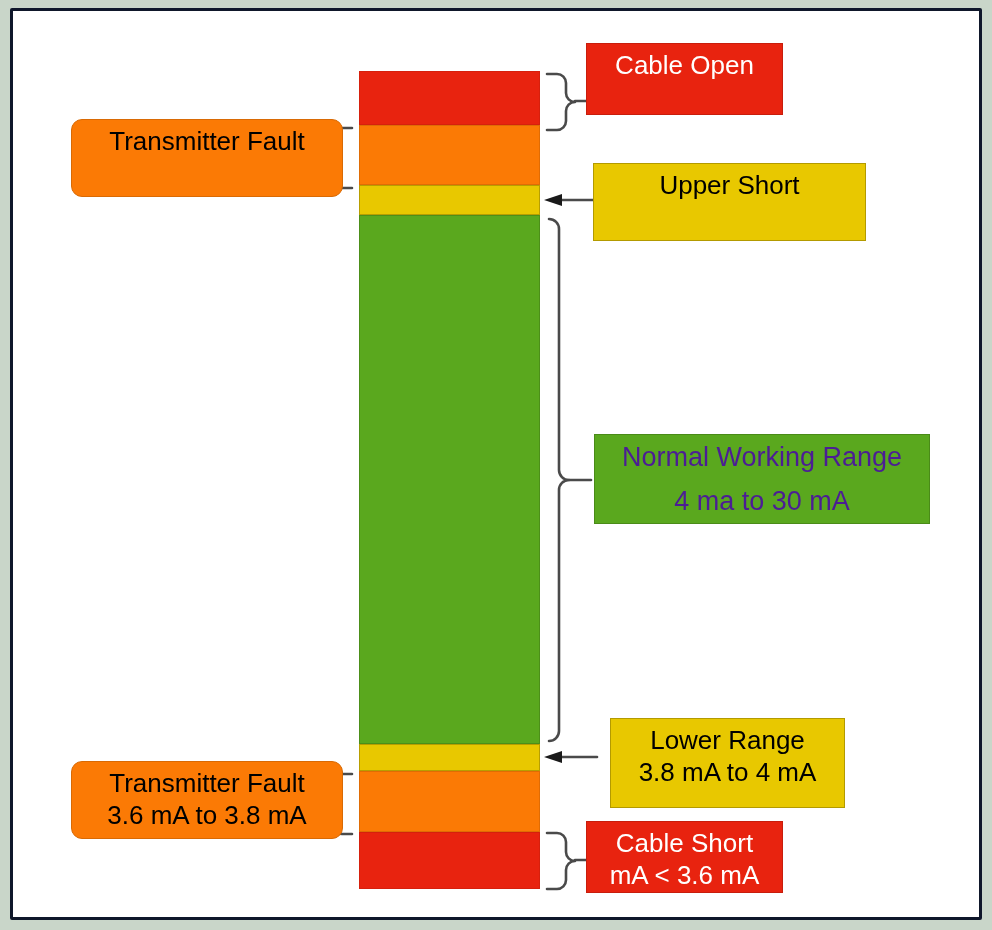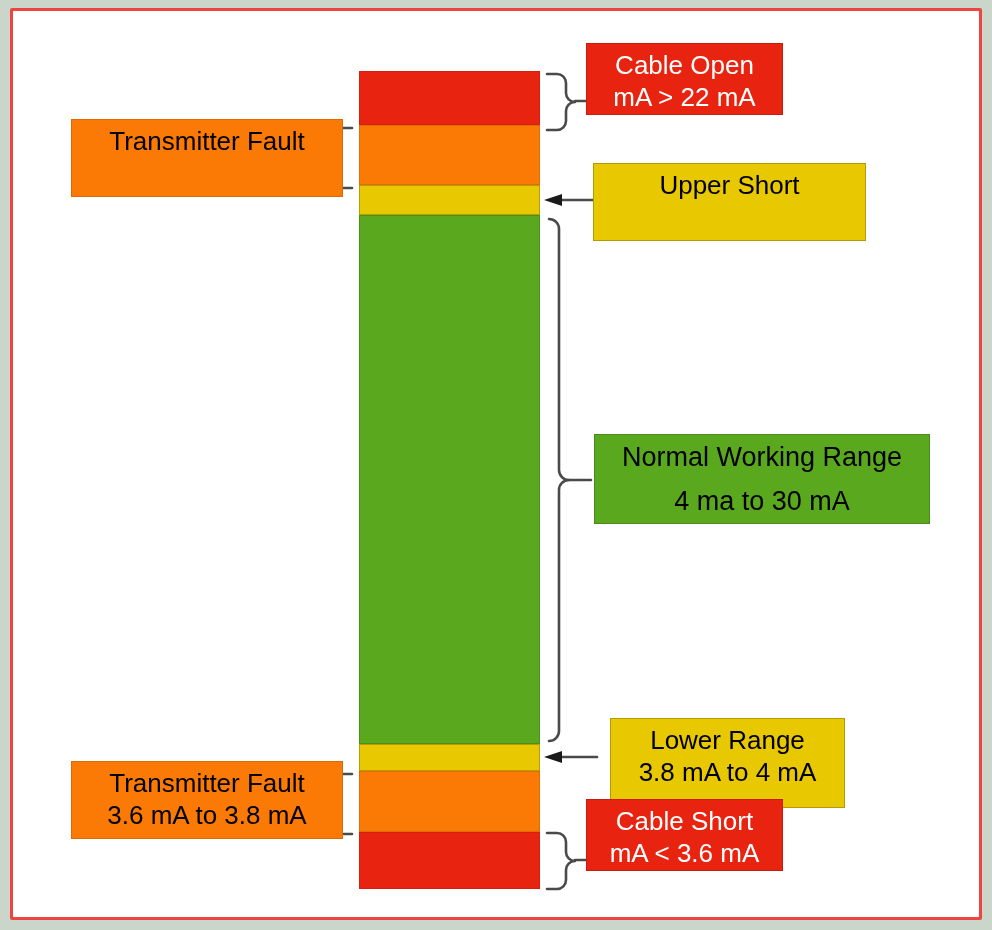--- a/index.html
+++ b/index.html
@@ -21,21 +21,21 @@
   }
 
   
   #plate {
     position: absolute;
     left: 10px;
     top: 8px;
     width: 972px;
     height: 912px;
     background: #ffffff;
-    border: 3px solid #ef4444;
+    border: 3px solid #0f172a;
     border-radius: 2px;
     box-sizing: border-box;
   }
 
   
   #bar {
     position: absolute;
     left: 346px;
     top: 60px;
     width: 181px;
@@ -60,23 +60,23 @@
     box-sizing: border-box;
     padding: 6px 12px;
     text-align: center;
     line-height: 1.22;
     font-size: 26px;
     white-space: nowrap;
     border: 1px solid rgba(0,0,0,.25);
   }
   .label-box .l1, .label-box .l2 { display: block; }
   .lb-red    { background: #e8230f; color: #ffffff; border-color: #c81d0c; }
-  .lb-orange { background: #fb7a05; color: #000000; border-color: #d96a04; }
+  .lb-orange { background: #fb7a05; color: #000000; border-color: #d96a04; border-radius: 11px; }
   .lb-yellow { background: #e8c800; color: #000000; border-color: #b39a00; }
-  .lb-green  { background: #5aa81e; color: #000000; border-color: #4a8b18; gap: 11px; }
+  .lb-green  { background: #5aa81e; color: #4c1d95; border-color: #4a8b18; gap: 11px; }
 
   
   #connectors {
     position: absolute;
     left: 0; top: 0;
     width: 992px; height: 930px;
     pointer-events: none;
   }
 </style>
 </head>
@@ -121,21 +121,20 @@
         <line x1="311" y1="793" x2="296" y2="793"></line>
 
         <path d="M534,822 h10 a9,9 0 0 1 9,9 v10 a9,9 0 0 0 9,9
                  a9,9 0 0 0 -9,9 v10 a9,9 0 0 1 -9,9 h-10"></path>
         <line x1="562" y1="849" x2="578" y2="849"></line>
       </g>
     </svg>
 
     <div class="label-box lb-red" style="left:573px; top:32px; width:197px; height:72px;">
       <span class="l1">Cable Open</span>
-      <span class="l2">mA &gt; 22 mA</span>
     </div>
 
     <div class="label-box lb-orange" style="left:58px; top:108px; width:272px; height:78px;">
       <span class="l1">Transmitter Fault</span>
     </div>
 
     <div class="label-box lb-yellow" style="left:580px; top:152px; width:273px; height:78px;">
       <span class="l1">Upper Short</span>
     </div>
 
@@ -147,19 +146,19 @@
     <div class="label-box lb-yellow" style="left:597px; top:707px; width:235px; height:90px;">
       <span class="l1">Lower Range</span>
       <span class="l2">3.8 mA to 4 mA</span>
     </div>
 
     <div class="label-box lb-orange" style="left:58px; top:750px; width:272px; height:78px;">
       <span class="l1">Transmitter Fault</span>
       <span class="l2">3.6 mA to 3.8 mA</span>
     </div>
 
-    <div class="label-box lb-red" style="left:573px; top:788px; width:197px; height:72px;">
+    <div class="label-box lb-red" style="left:573px; top:810px; width:197px; height:72px;">
       <span class="l1">Cable Short</span>
       <span class="l2">mA &lt; 3.6 mA</span>
     </div>
 
   </div>
 </div>
 
 </body></html>

